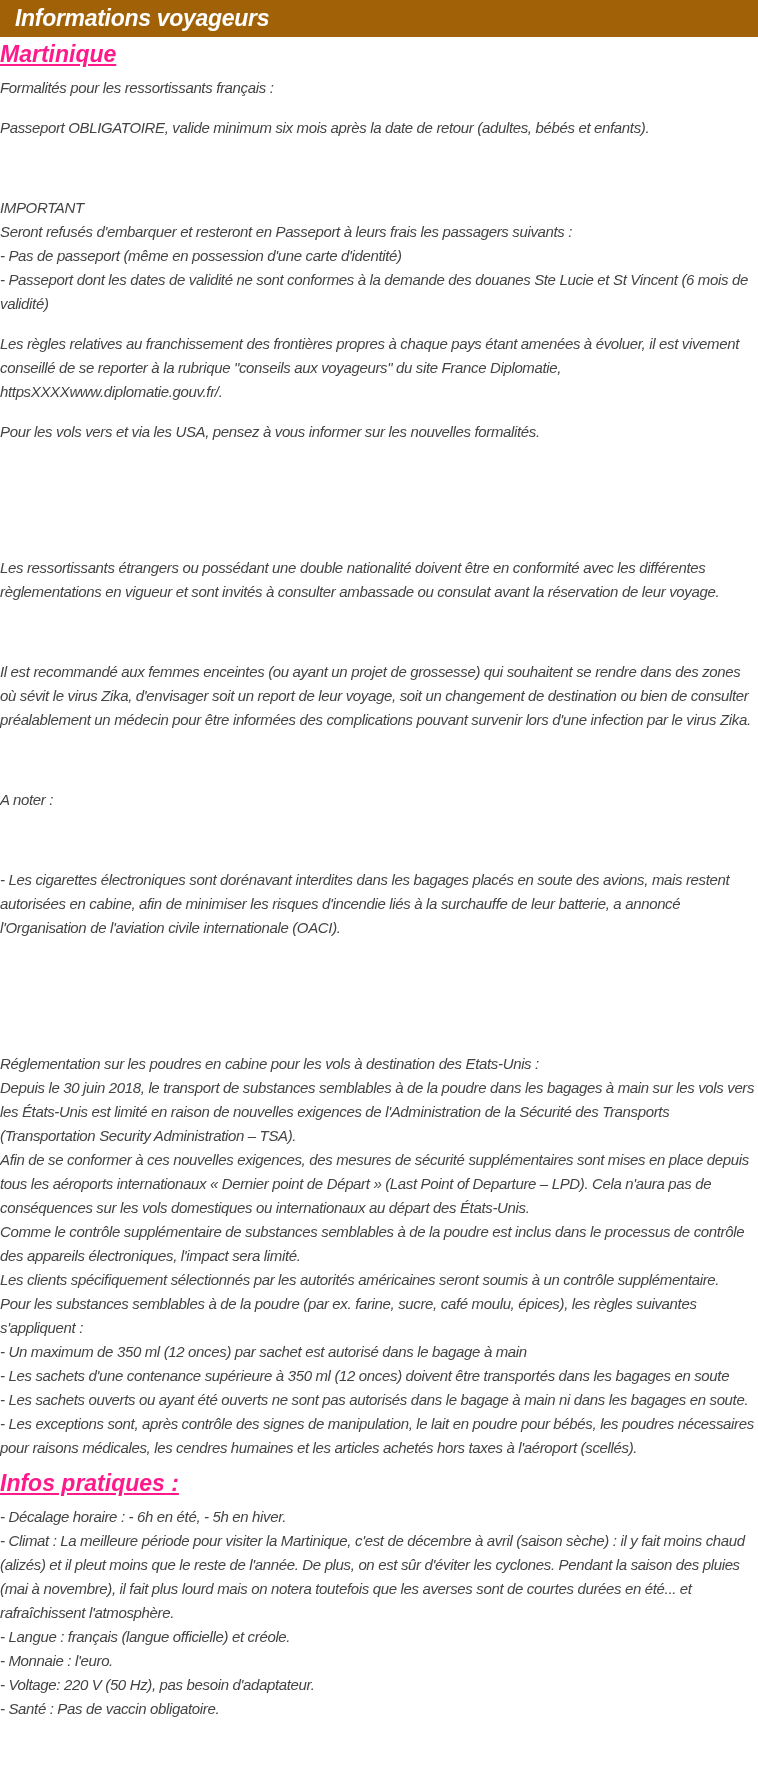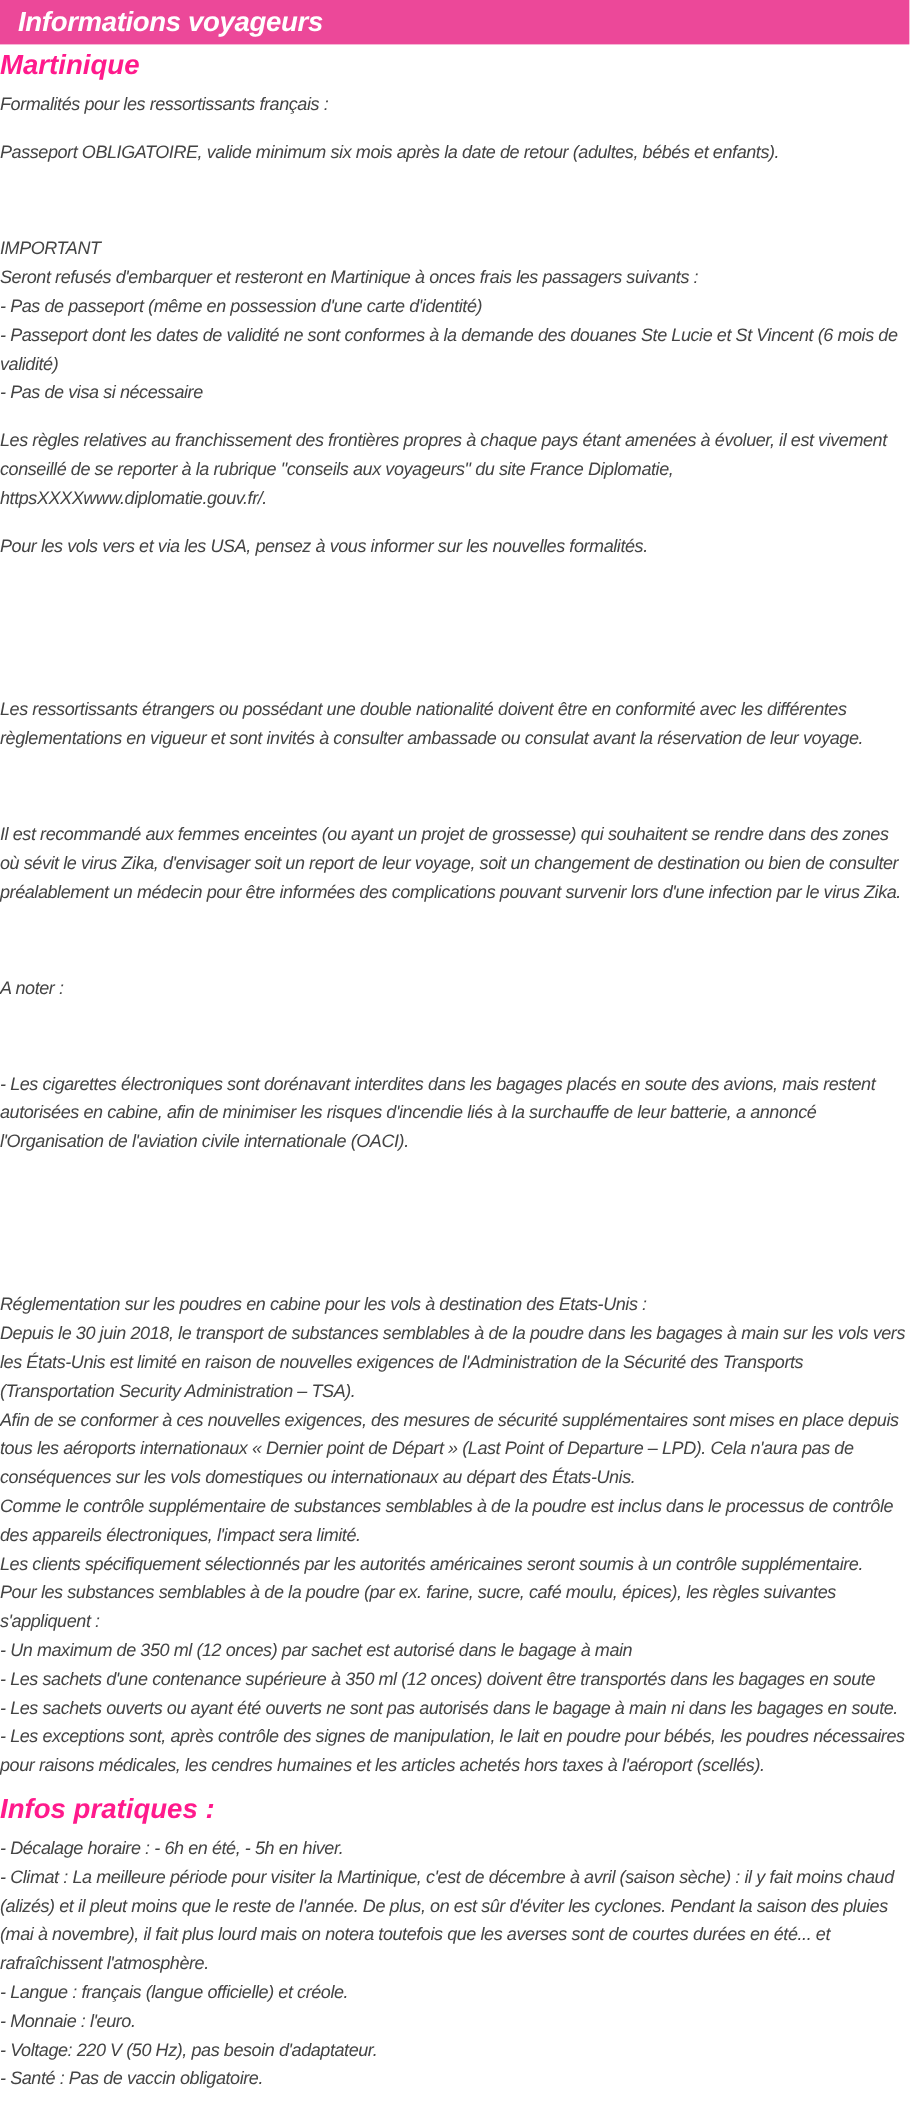--- a/index.html
+++ b/index.html
@@ -2,41 +2,42 @@
 <html><head>
 <meta charset="utf-8">
 <style>
   html, body { margin: 0; padding: 0; background: #ffffff; }
   body {
     width: 758px;
     font-family: "DejaVu Sans", sans-serif;
     color: #444444;
   }
   .header-bar {
-    background: #ec4899;
+    background: #a16207;
     height: 37px;
     display: flex;
     align-items: center;
     padding-left: 15px;
   }
   .header-title {
     color: #ffffff;
     font-style: italic;
     font-weight: bold;
     font-size: 23px;
     letter-spacing: -0.3px;
     font-family: "Liberation Sans", sans-serif;
   }
   .section-title {
     color: #ff1a8c;
     font-style: italic;
     font-weight: bold;
     font-size: 23px;
     margin: 4px 0 8px 0;
     font-family: "Liberation Sans", sans-serif;
+    text-decoration: underline;
   }
   .content { padding: 0; }
   .line {
     font-style: italic;
     font-size: 15px;
     line-height: 24px;
     margin: 0;
     letter-spacing: -0.35px;
     font-family: "Liberation Sans", sans-serif;
   }
@@ -52,24 +53,23 @@
 
 <div class="content">
   <h2 class="section-title">Martinique</h2>
 
   <p class="line">Formalités pour les ressortissants français :</p>
   <div class="gap-s"></div>
   <p class="line">Passeport OBLIGATOIRE, valide minimum six mois après la date de retour (adultes, bébés et enfants).</p>
   <div class="gap-l"></div>
 
   <p class="line">IMPORTANT</p>
-  <p class="line">Seront refusés d'embarquer et resteront en Martinique à onces frais les passagers suivants :</p>
+  <p class="line">Seront refusés d'embarquer et resteront en Passeport à leurs frais les passagers suivants :</p>
   <p class="line">- Pas de passeport (même en possession d'une carte d'identité)</p>
   <p class="line">- Passeport dont les dates de validité ne sont conformes à la demande des douanes Ste Lucie et St Vincent (6 mois de validité)</p>
-  <p class="line">- Pas de visa si nécessaire</p>
   <div class="gap-s"></div>
 
   <p class="line">Les règles relatives au franchissement des frontières propres à chaque pays étant amenées à évoluer, il est vivement conseillé de se reporter à la rubrique "conseils aux voyageurs" du site France Diplomatie, httpsXXXXwww.diplomatie.gouv.fr/.</p>
   <div class="gap-s"></div>
   <p class="line">Pour les vols vers et via les USA, pensez à vous informer sur les nouvelles formalités.</p>
   <div class="gap-l"></div>
 
   <div class="gap-l"></div>
 
   <p class="line">Les ressortissants étrangers ou possédant une double nationalité doivent être en conformité avec les différentes règlementations en vigueur et sont invités à consulter ambassade ou consulat avant la réservation de leur voyage.</p>

